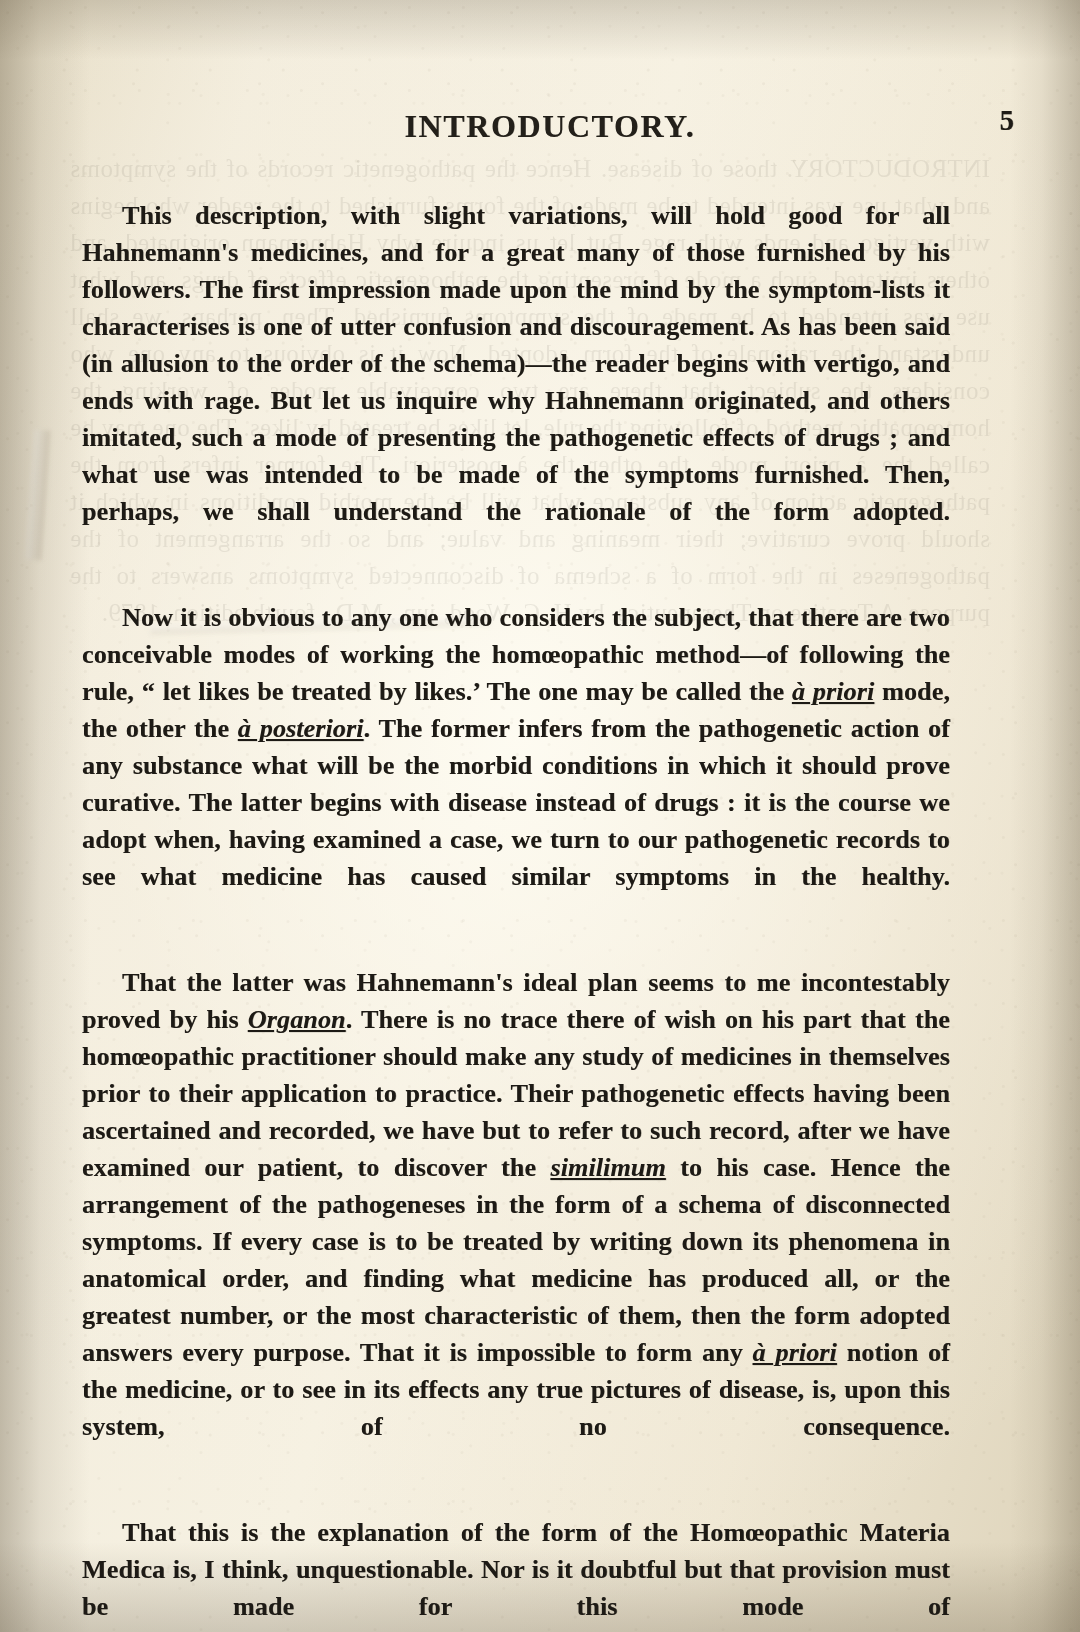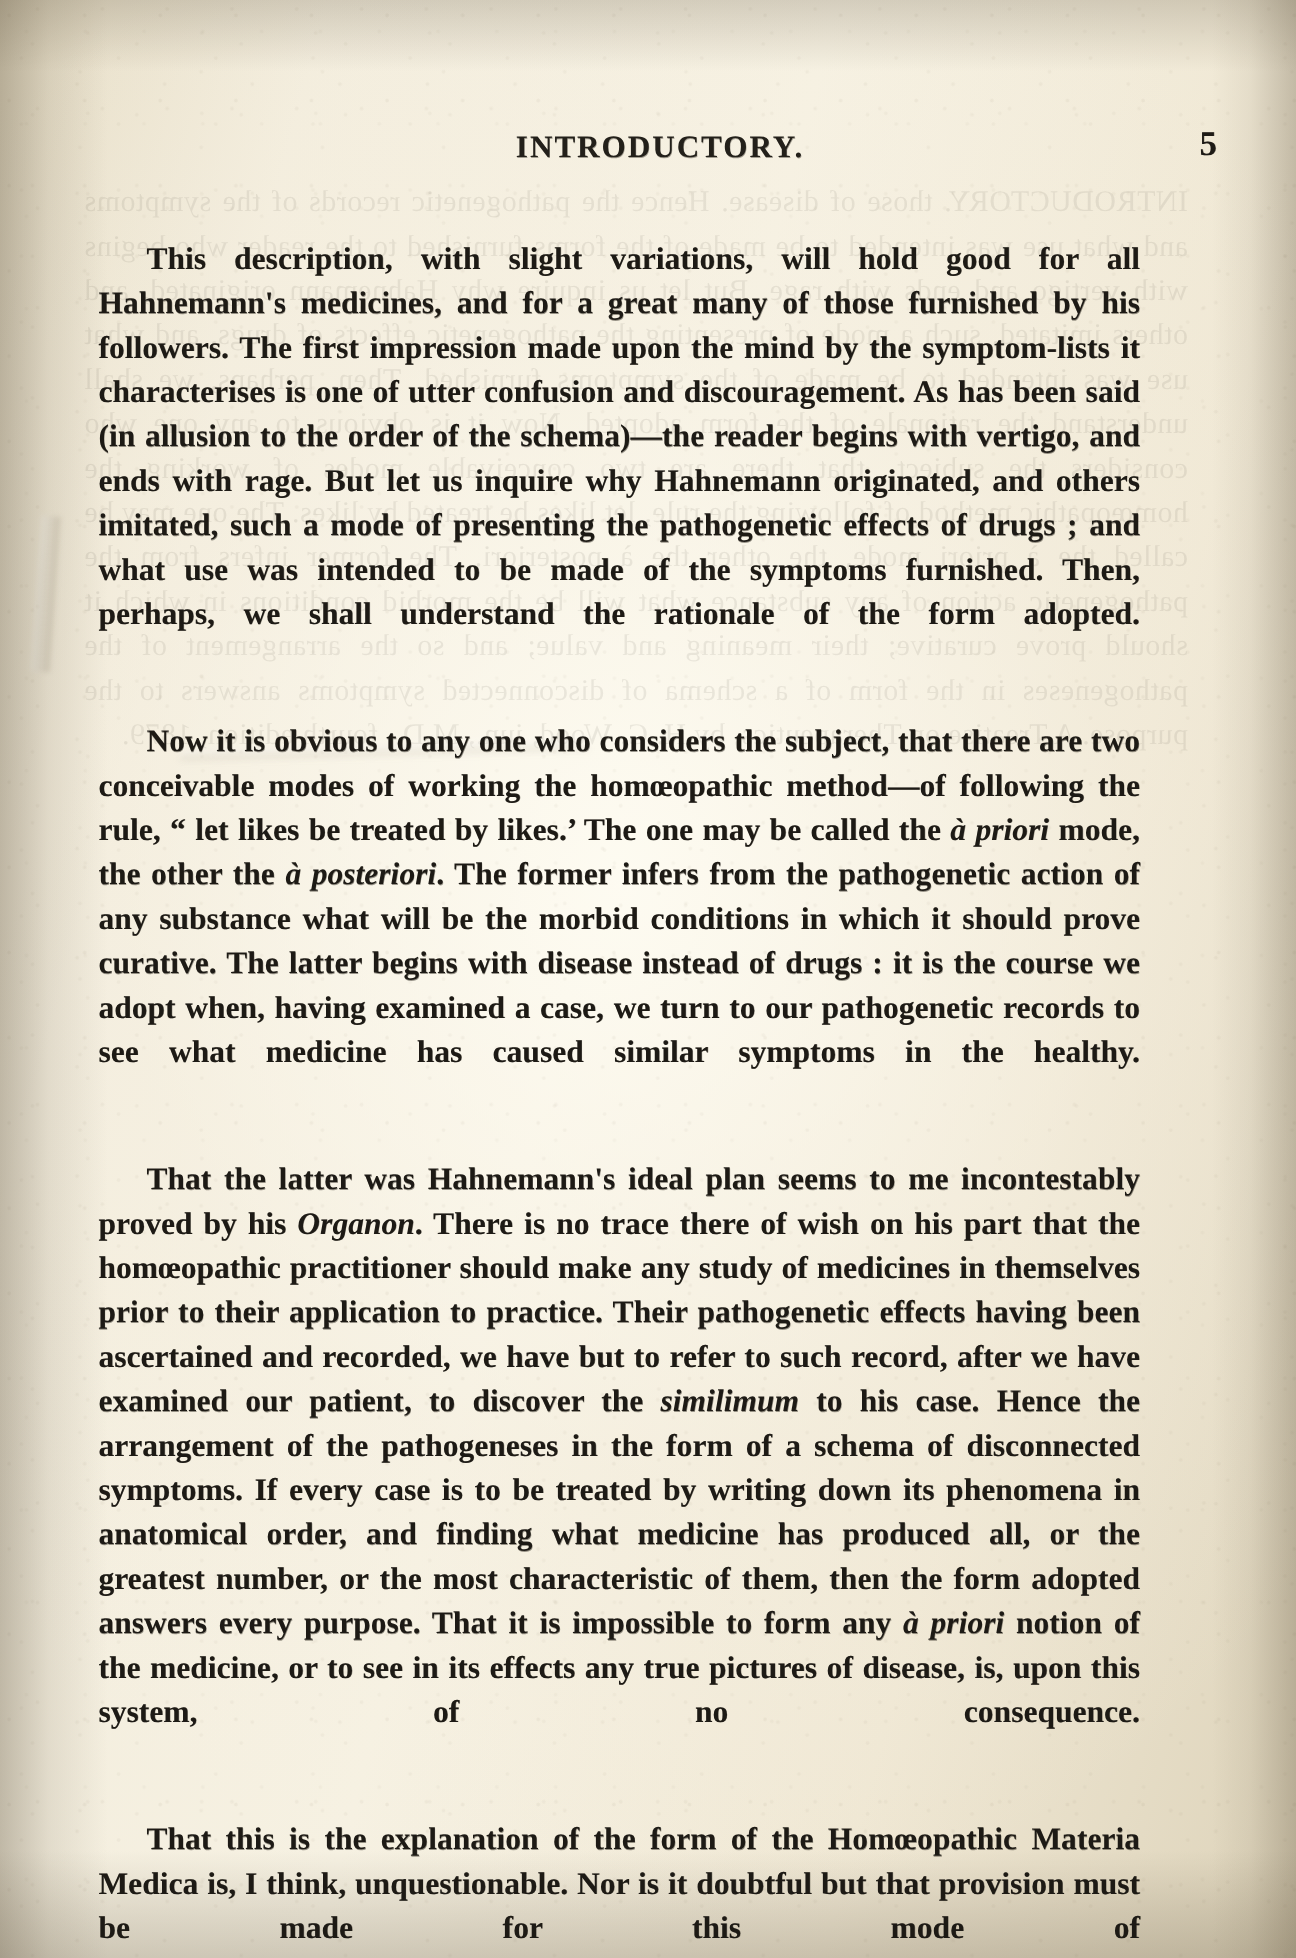--- a/index.html
+++ b/index.html
@@ -112,21 +112,21 @@
   .runhead {
     position: absolute;
     top: 108px;
     left: 86px;
     right: 66px;
     display: flex;
     align-items: baseline;
     justify-content: center;
   }
   .runhead-title {
-    font-size: 26px;
+    font-size: 32px;
     letter-spacing: 1.6px;
     font-weight: 700;
     color: #23201a;
     font-family: "Liberation Serif", serif;
     text-shadow: .4px .3px .5px rgba(40,34,24,.40);
   }
   .page-number {
     position: absolute;
     right: 0;
     top: -4px;
@@ -153,20 +153,21 @@
   .body-text p {
     margin: 0;
     text-indent: 0;
   }
   .body-text p.indent {
     text-indent: 40px;
     margin-top: 32px;
   }
   .body-text i {
     font-style: italic;
+    text-decoration: underline;
   }
   
   .body-text p::after {
     content: "";
     display: inline-block;
     width: 100%;
   }
 </style>
 </head>
 <body>

